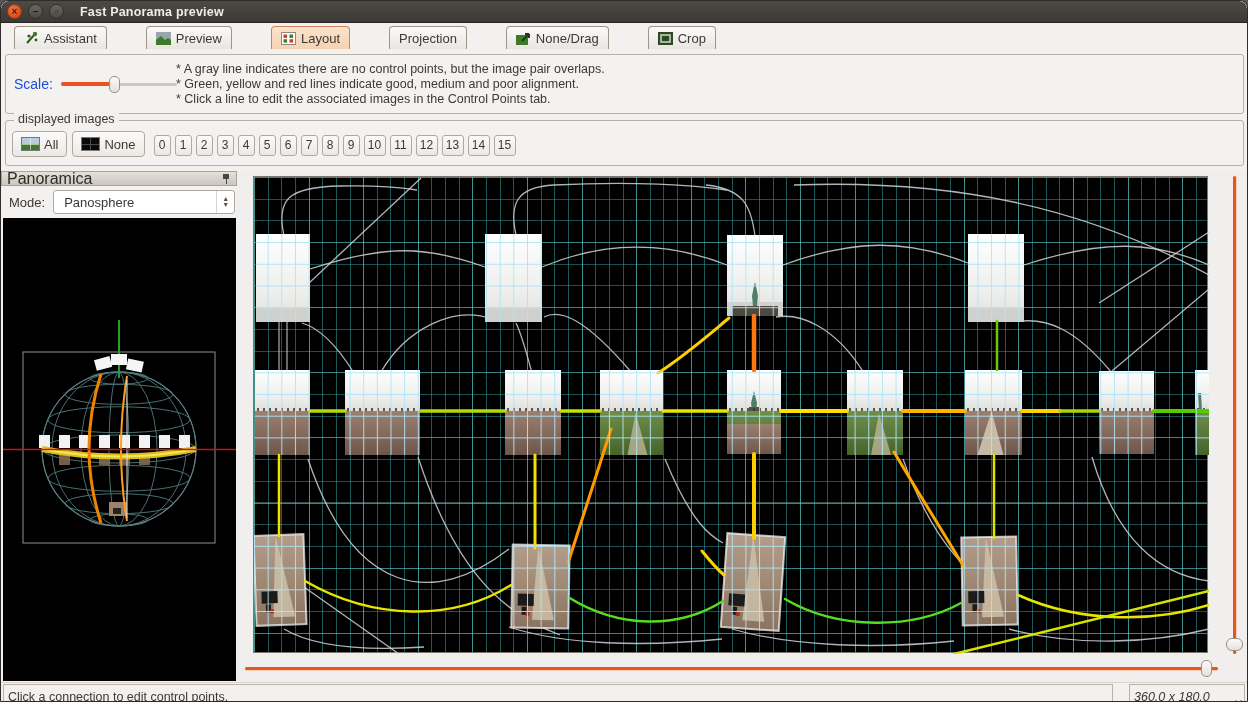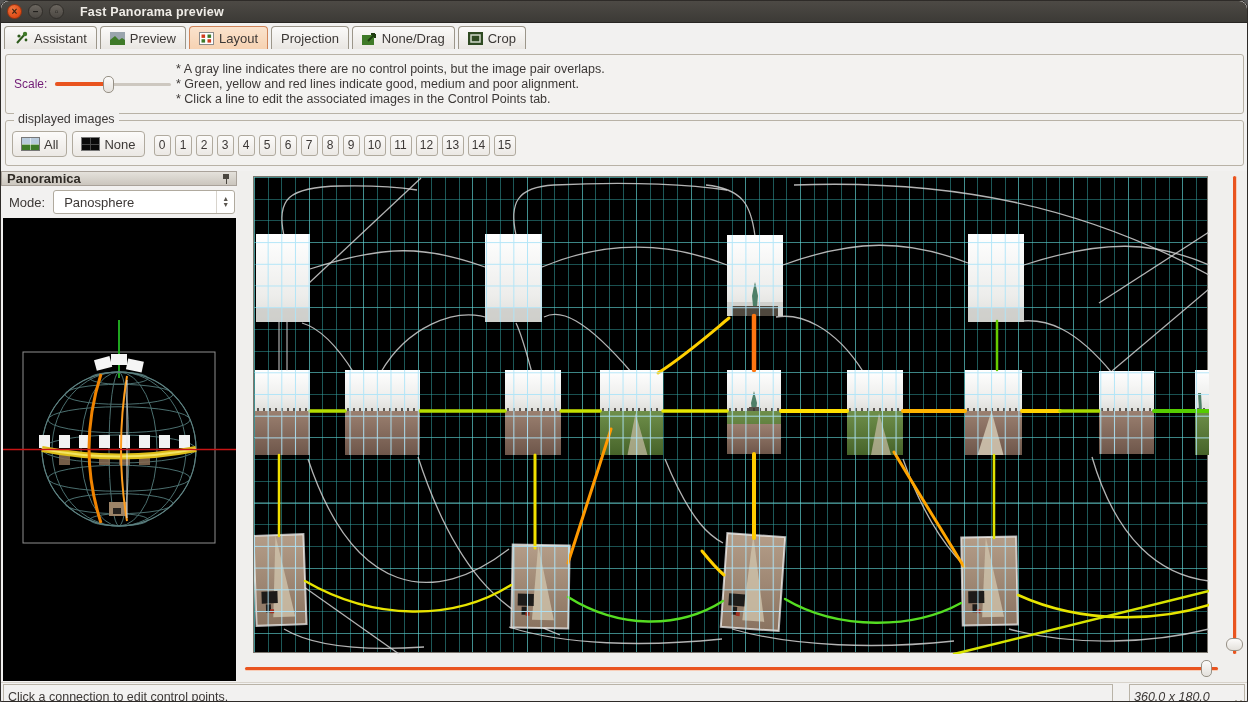--- a/index.html
+++ b/index.html
@@ -11,31 +11,31 @@
     background:linear-gradient(#4d4a45,#3c3a36);border-bottom:1px solid #282623;
     display:flex;align-items:center;border-radius:8px 8px 0 0;}
   .wbtn{width:15px;height:15px;border-radius:50%;margin-left:6px;position:relative;flex:0 0 auto;}
   .wbtn.close{background:radial-gradient(circle at 35% 30%,#f0763f,#df4b16 70%);border:1px solid #9c3410;}
   .wbtn.gray{background:linear-gradient(#6b665f,#4b4742);border:1px solid #312e2a;}
   .wbtn span{position:absolute;left:0;top:0;width:100%;height:100%;display:flex;align-items:center;
     justify-content:center;font-size:10px;line-height:1;color:#3a2413;font-weight:bold;}
   .wbtn.gray span{color:#1f1d1a;}
   .title{color:#efece7;font-weight:bold;font-size:12.5px;margin-left:16px;letter-spacing:.2px;}
   
-  .tabbar{position:absolute;left:0;top:23px;width:100%;height:25px;display:flex;align-items:flex-end;padding-left:3px;}
+  .tabbar{position:absolute;left:0;top:23px;width:100%;height:25px;display:flex;align-items:flex-end;padding-left:13px;gap:36px;}
   .tab{height:23px;display:flex;align-items:center;padding:0 9px;margin-right:3px;
     background:linear-gradient(#fbfaf9,#e9e6e2);border:1px solid #9c968a;border-bottom:none;
     border-radius:4px 4px 0 0;font-size:13px;color:#3c3836;cursor:default;}
   .tab.active{background:linear-gradient(#fae3cd,#f6d2b2);border-color:#d0855a;}
   .ti{display:inline-block;margin-right:5px;line-height:0;}
   
   .groupbox{position:absolute;border:1px solid #b8b2a6;border-radius:3px;background:#f3f2f0;}
   .gb-label{position:absolute;top:-9px;left:8px;background:#f2f1f0;padding:0 4px;font-size:12.5px;color:#3c3836;}
   .scale-row{position:absolute;left:8px;top:0;height:100%;display:flex;align-items:center;}
-  .scale-label{font-size:12px;color:#701a75;margin-right:8px;}
+  .scale-label{font-size:14px;color:#1d4ed8;margin-right:8px;}
   .hslider{position:relative;width:116px;height:18px;}
   .hslider .track{position:absolute;left:0;right:0;top:8px;height:3px;background:#cdc8c0;border-radius:2px;}
   .hslider .fill{position:absolute;left:0;top:7px;height:4px;background:#e9541f;border-radius:2px;}
   .hslider .thumb{position:absolute;top:1px;width:11px;height:17px;background:linear-gradient(#fcfbfa,#e4e1dc);
      border:1px solid #97918600;border:1px solid #979186;border-radius:5px;}
   .helptext{position:absolute;left:170px;top:7px;font-size:12.5px;color:#3c3836;line-height:15px;}
   
   .imgbtn{height:26px;display:inline-flex;align-items:center;padding:0 8px;margin-right:5px;
     background:linear-gradient(#fcfbfa,#ebe8e4);border:1px solid #b0aa9e;border-radius:4px;
     font-size:13px;color:#3c3836;}
@@ -46,21 +46,21 @@
   .bicon.none:before,.bicon.none:after{background:rgba(80,80,80,.9);}
   .bicon:before{left:0;right:0;top:6px;height:1px;}
   .bicon:after{top:0;bottom:0;left:8px;width:1px;}
   .numbtn{width:17px;height:21px;margin-right:4px;padding:0;background:linear-gradient(#fcfbfa,#ebe8e4);
     border:1px solid #b0aa9e;border-radius:3px;font-size:12px;color:#3c3836;text-align:center;}
   .numbtn.wide{width:22px;}
   
   .panel{position:absolute;left:0;top:170px;width:236px;height:511px;background:#f2f1f0;}
   .panel-header{position:absolute;left:0;top:0;width:100%;height:15px;
     background:linear-gradient(#e4e1db,#cbc6be);border:1px solid #a9a29a;display:flex;align-items:center;}
-  .panel-header .ptitle{font-size:13px;font-weight:bold;color:#2f2b26;margin-left:5px;flex:1;}
+  .panel-header .ptitle{font-size:16px;font-weight:normal;color:#2f2b26;margin-left:5px;flex:1;}
   .pin{width:8px;height:10px;position:relative;margin-right:6px;}
   .pin:before{content:"";position:absolute;left:1px;top:0;width:6px;height:5px;background:#4a463f;}
   .pin:after{content:"";position:absolute;left:3.5px;top:5px;width:1px;height:5px;background:#4a463f;}
   .mode-row{position:absolute;left:0;top:16px;width:100%;height:30px;display:flex;align-items:center;}
   .mode-label{font-size:13px;color:#3c3836;margin-left:8px;}
   .combo{position:relative;margin-left:8px;width:182px;height:24px;background:#fff;
     border:1px solid #b0aa9e;border-radius:3px;display:flex;align-items:center;font-size:13px;color:#3c3836;}
   .combo .cval{margin-left:10px;flex:1;}
   .combo .spin{width:18px;height:100%;border-left:1px solid #d8d4cd;display:flex;flex-direction:column;
     align-items:center;justify-content:center;color:#5a564f;font-size:7px;line-height:6px;}

